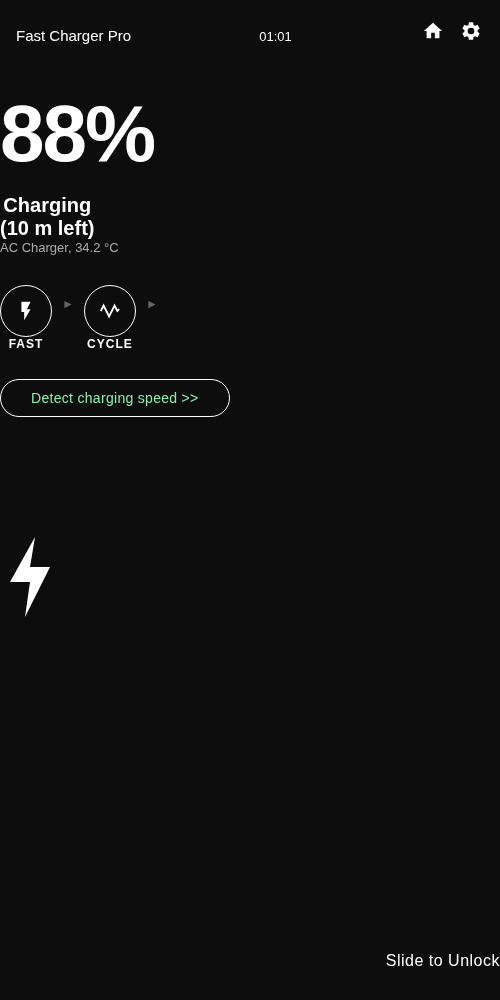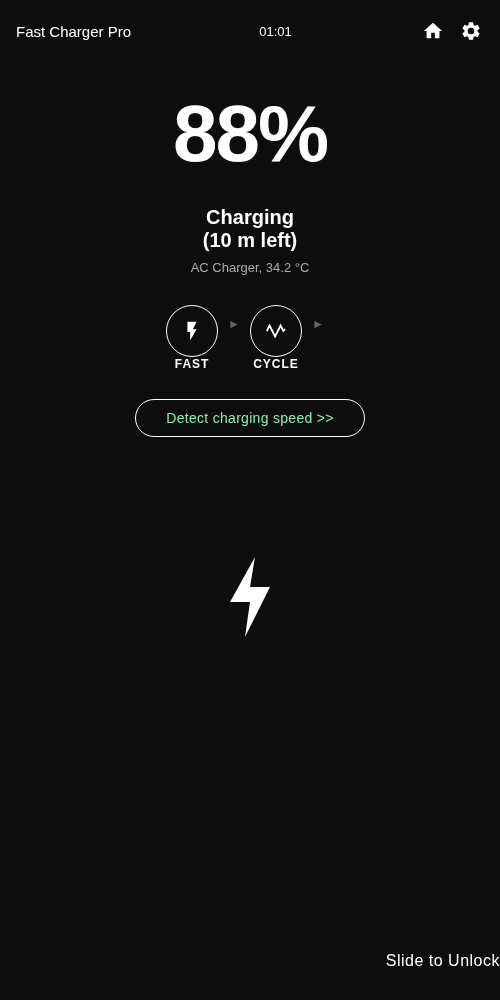--- a/index.html
+++ b/index.html
@@ -14,21 +14,21 @@
       background-color: #0d0d0d;
       color: #ffffff;
       font-family: 'Arial', sans-serif;
       overflow: hidden;
       position: relative;
     }
 
     .header {
       display: flex;
       justify-content: space-between;
-      align-items: center;
+      align-items: flex-end;
       padding: 18px 16px 10px 16px;
     }
 
     .header-title {
       font-size: 15px;
       font-weight: 500;
       color: #ffffff;
     }
 
     .header-time {
@@ -49,44 +49,44 @@
       cursor: pointer;
       padding: 2px;
       display: flex;
       align-items: center;
       justify-content: center;
     }
 
     .main-content {
       display: flex;
       flex-direction: column;
-      align-items: center;
+      align-items: flex-start;
       padding-top: 40px;
     }
 
     .battery-percent {
       font-size: 80px;
       font-weight: 700;
       color: #ffffff;
       line-height: 1;
       letter-spacing: -2px;
     }
 
     .charging-status {
       font-size: 20px;
       font-weight: 600;
       color: #ffffff;
-      margin-top: 32px;
+      margin-top: 20px;
       text-align: center;
     }
 
     .charger-info {
       font-size: 13px;
       color: #aaaaaa;
-      margin-top: 8px;
+      margin-top: 0;
     }
 
     .charging-modes {
       display: flex;
       align-items: center;
       justify-content: center;
       margin-top: 30px;
       gap: 0;
     }
 

